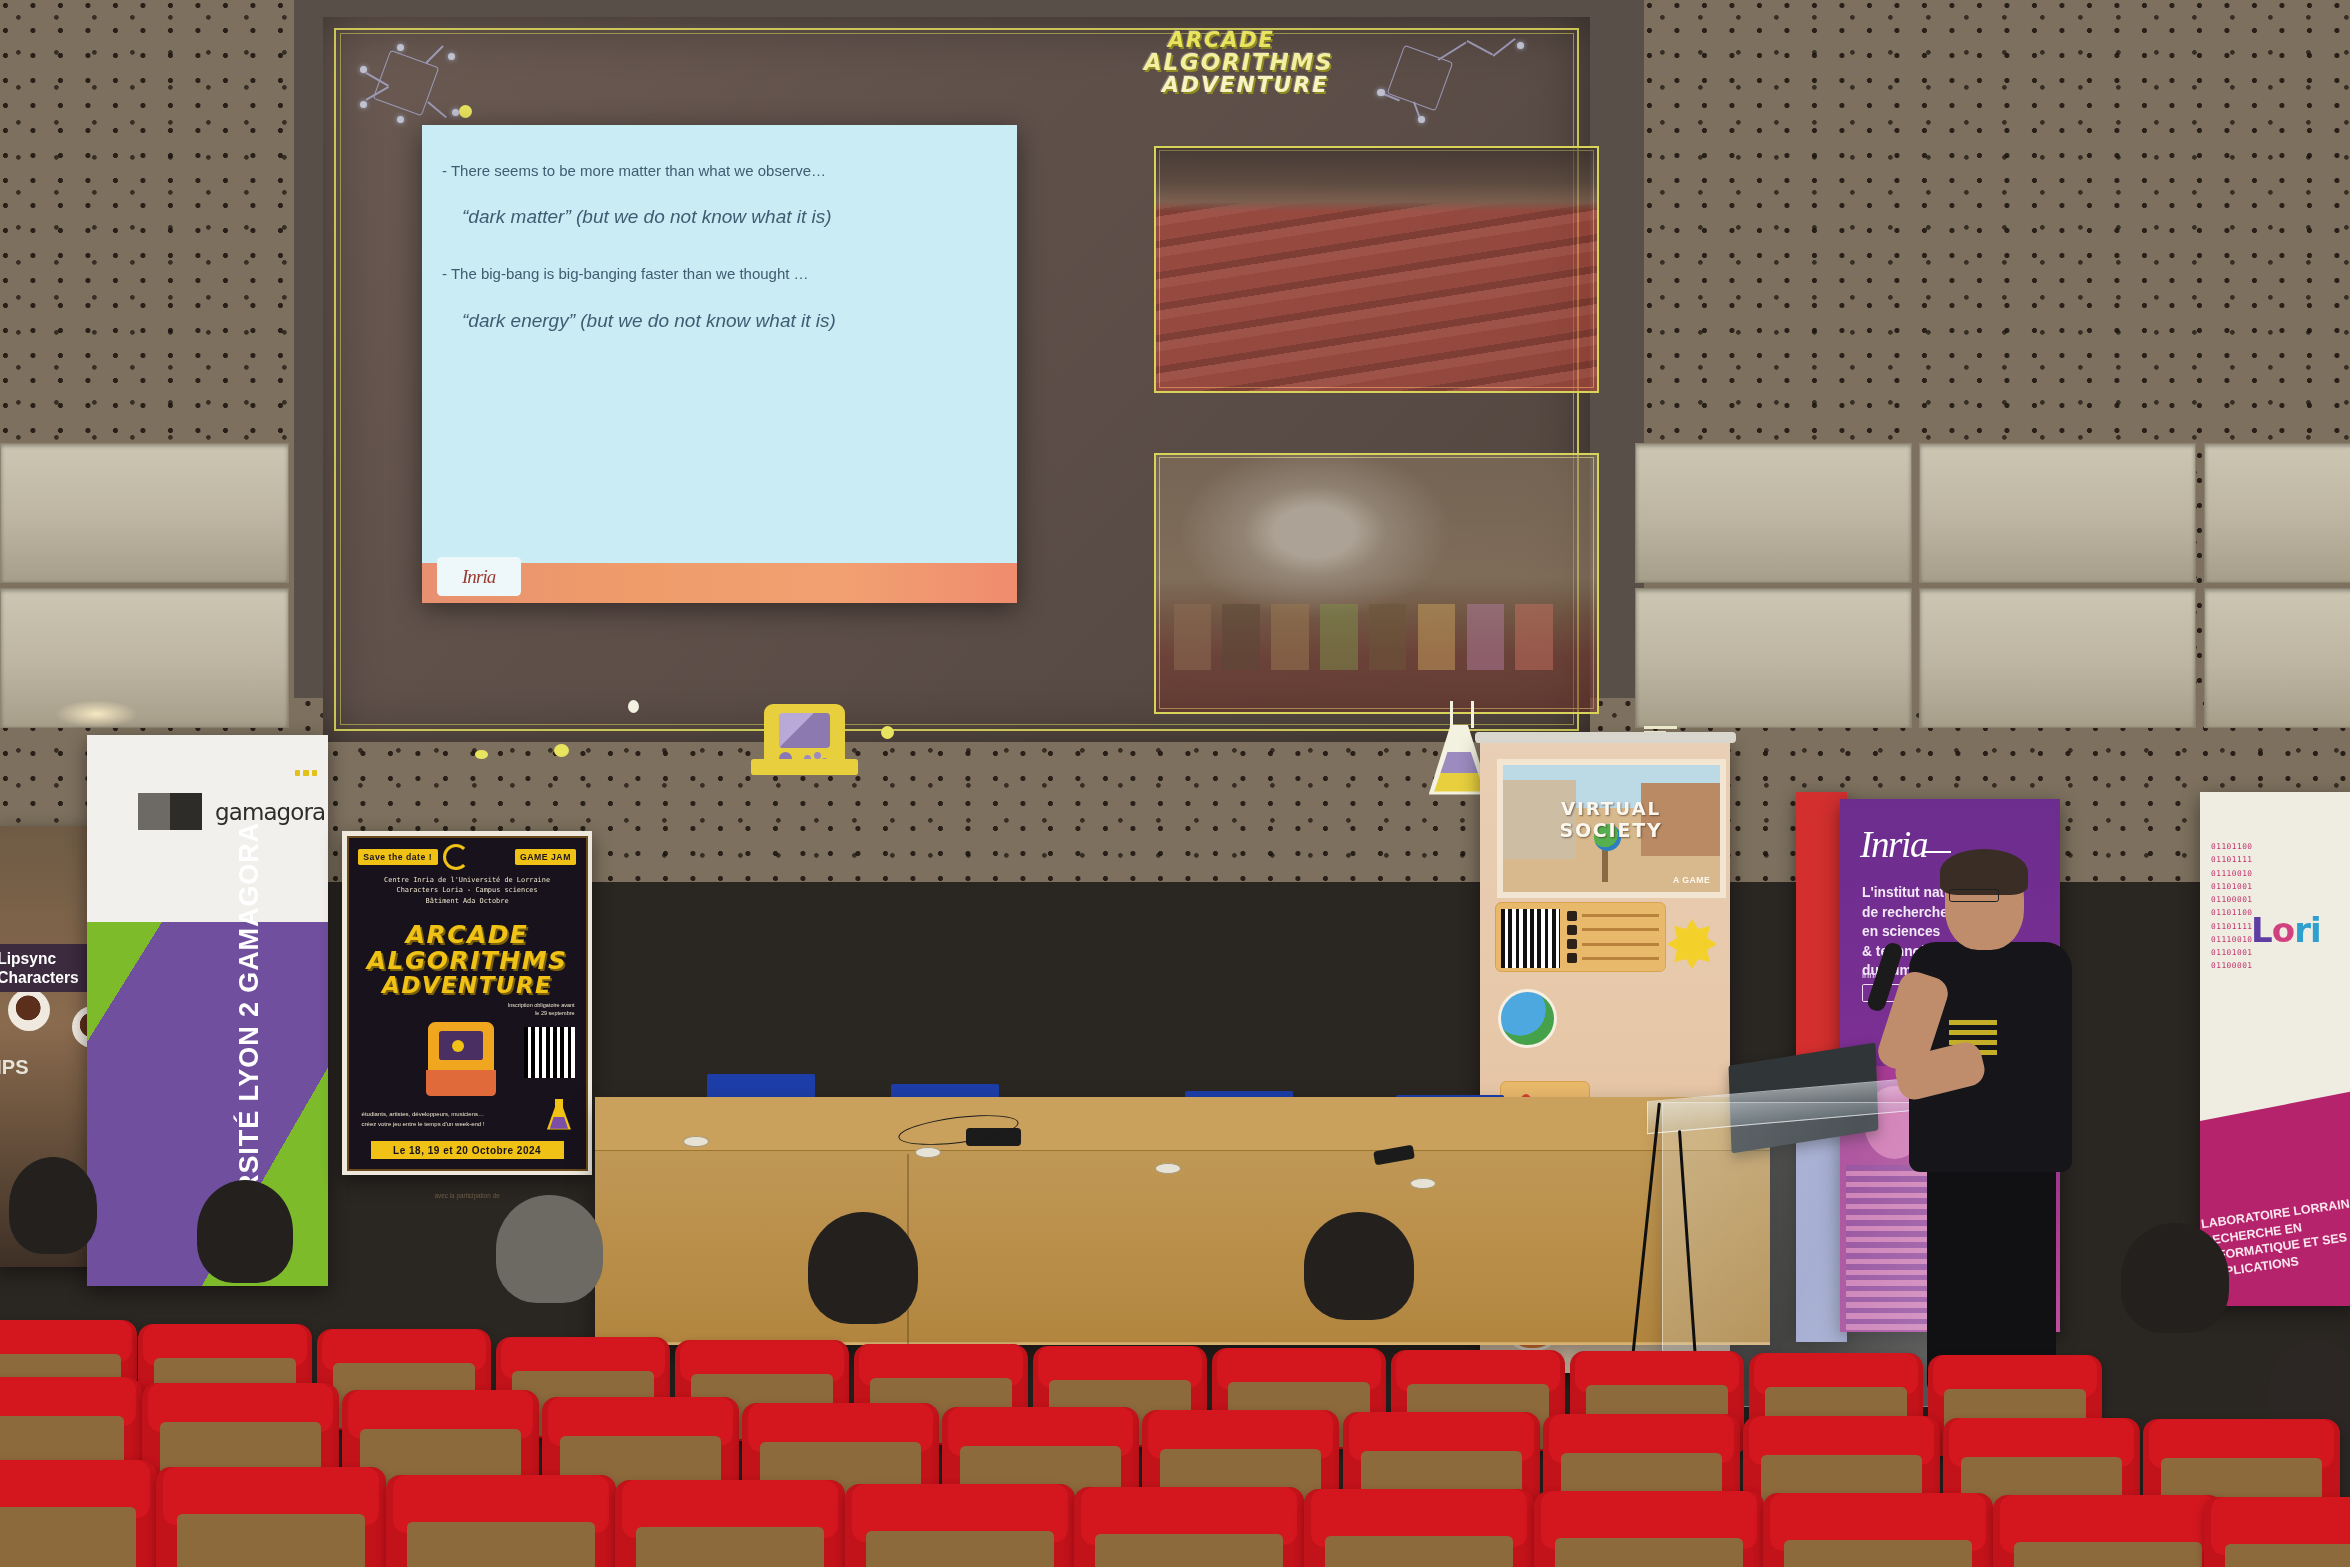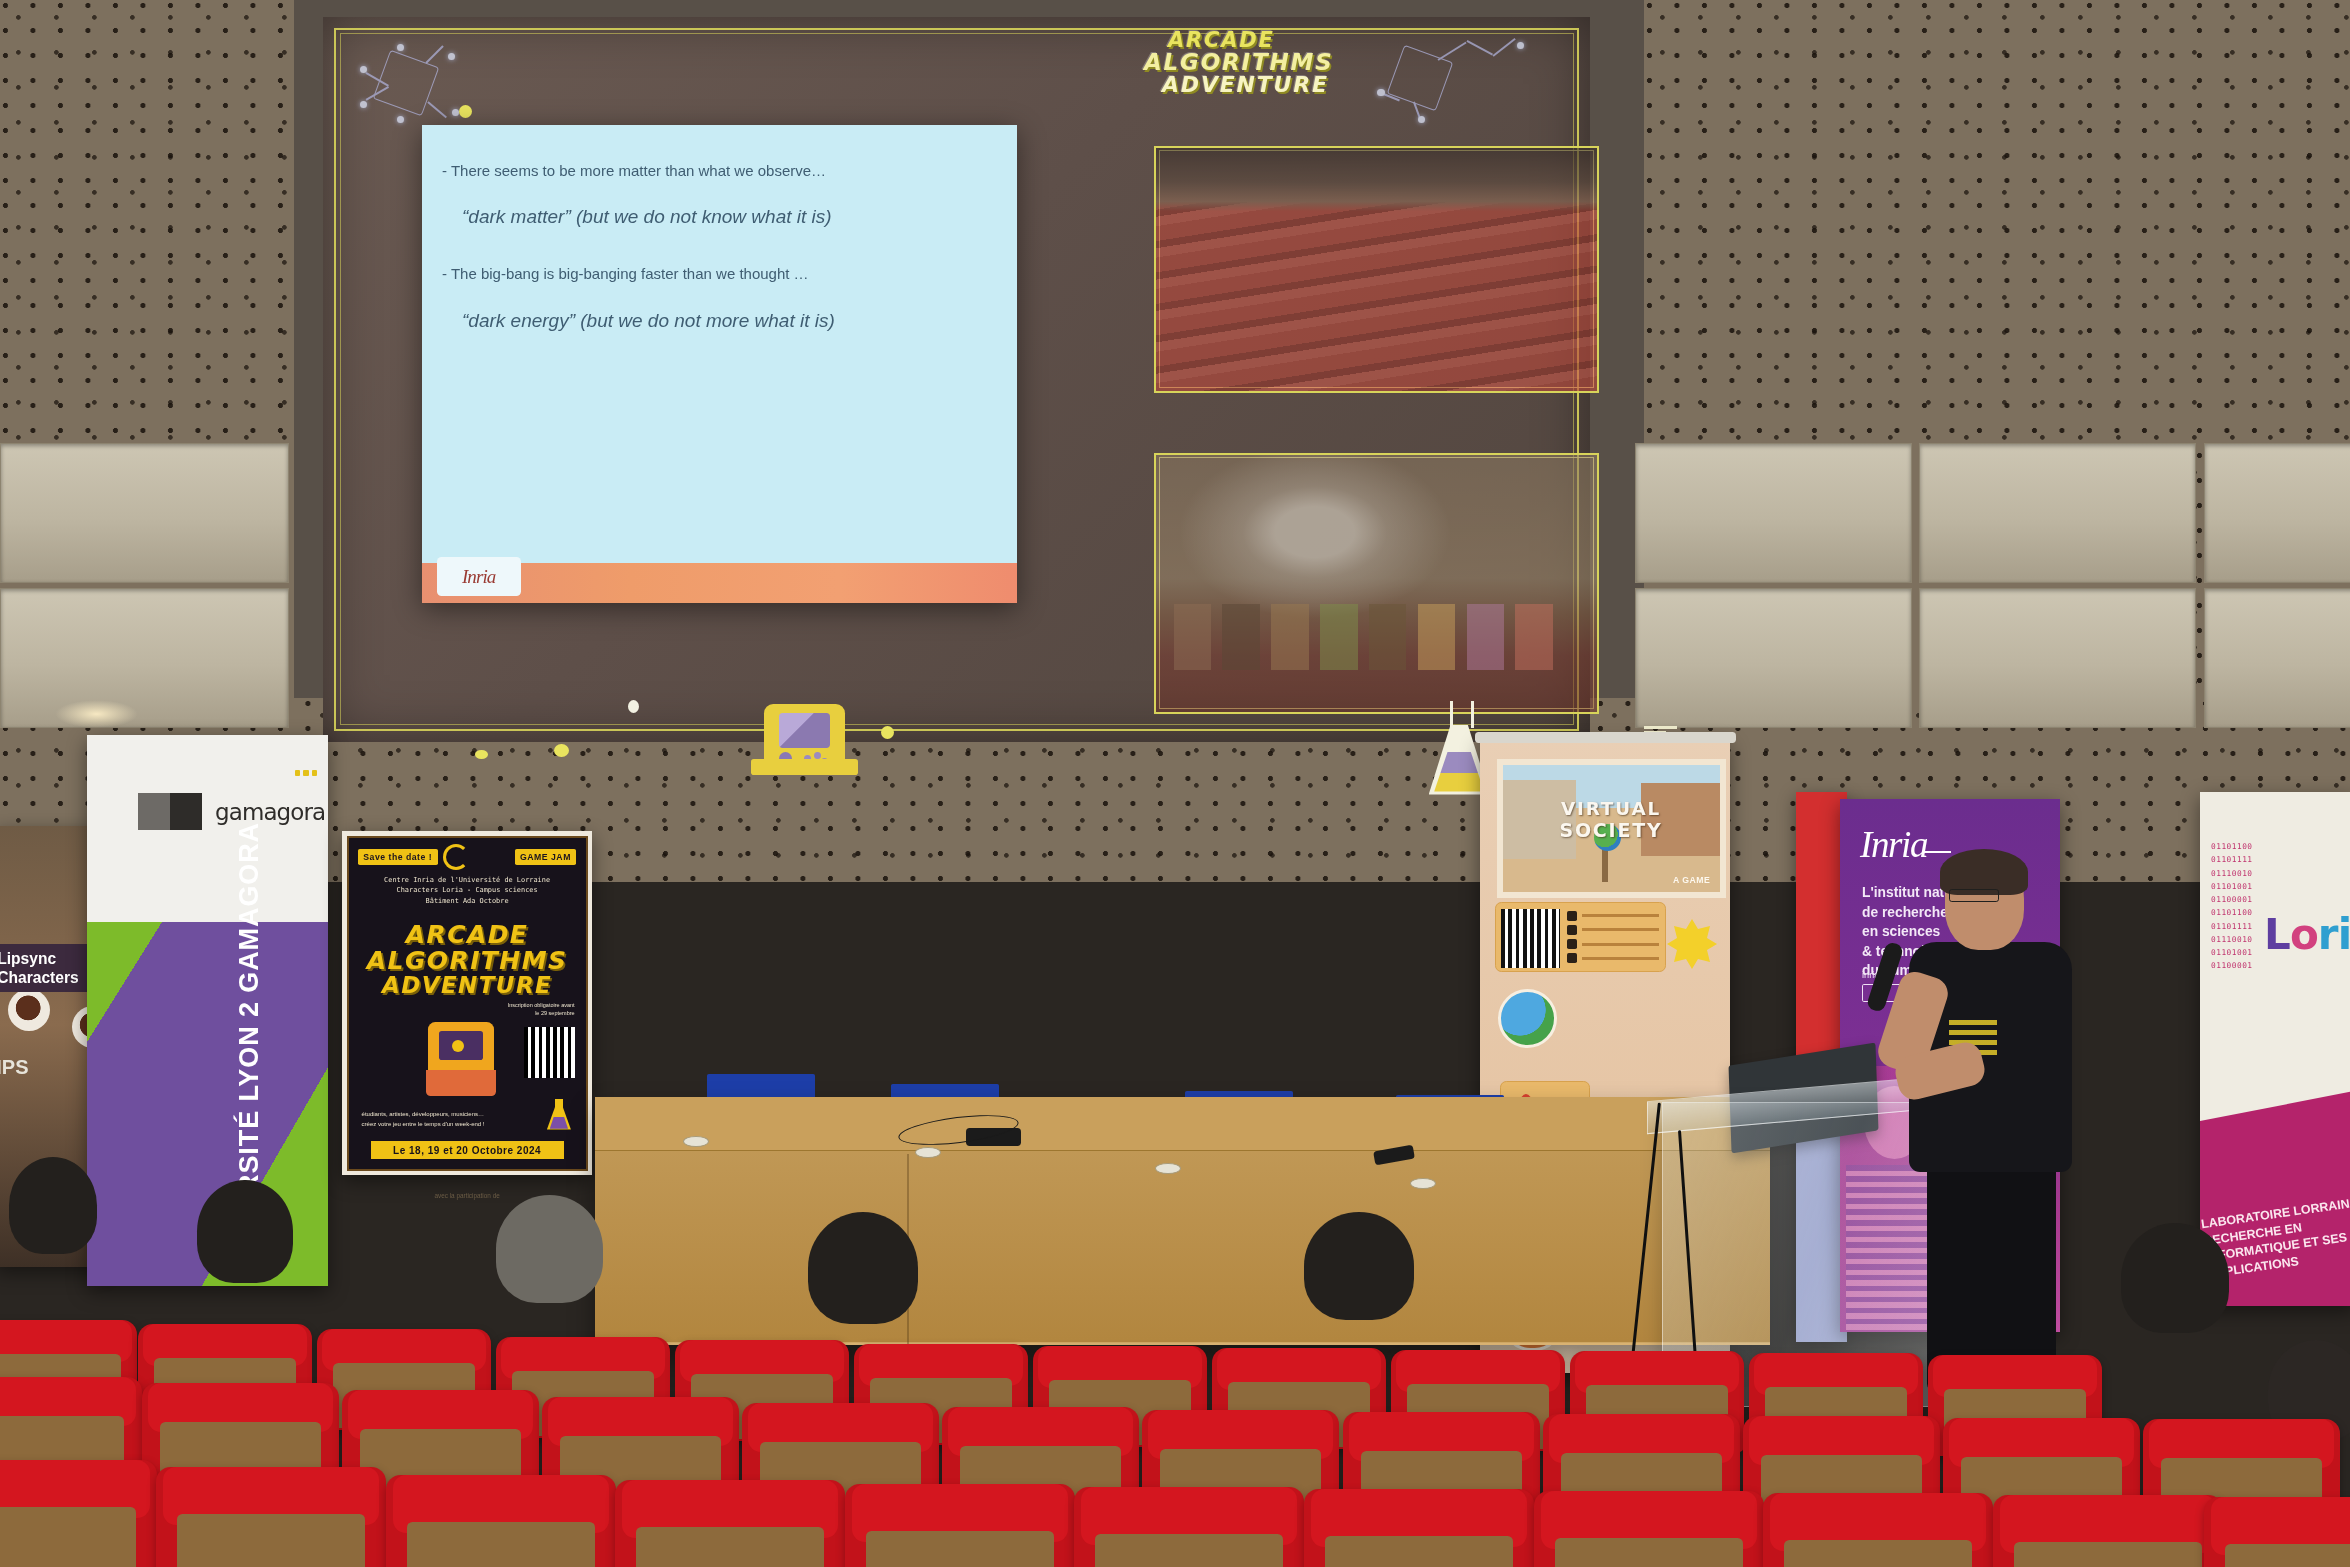--- a/index.html
+++ b/index.html
@@ -231,21 +231,21 @@
   #bn-inria .portrait .body{position:absolute;left:5.5px;top:99px;width:99px;height:165px;
     background:repeating-linear-gradient(0deg, rgba(240,160,200,.55) 0 5.5px, rgba(120,60,150,.5) 5.5px 11px);}
   #bn-redstrip{left:1796px;top:792px;width:51px;height:285px;background:#d32f2f;}
   #bn-bluestrip{left:1796px;top:1076px;width:51px;height:266px;background:#9fa6cf;}
 
   
   #bn-loria{left:2200px;top:792px;width:156px;height:514px;
     background:linear-gradient(180deg,#efece2 0 56%, #b4236b 56% 100%);}
   #bn-loria .bin{position:absolute;left:11px;top:48px;color:#c0356f;font-family:"DejaVu Sans Mono",monospace;
     font-size:7.8px;line-height:1.7;letter-spacing:0.5px;}
-  #bn-loria .word{position:absolute;left:64px;top:118px;font-family:"DejaVu Sans",sans-serif;font-size:42px;
+  #bn-loria .word{position:absolute;left:51px;top:118px;font-family:"DejaVu Sans",sans-serif;font-size:34px;
     font-weight:bold;letter-spacing:-0.9px;}
   #bn-loria .word b:nth-child(1){color:#5e3ea0;} 
   #bn-loria .word b:nth-child(2){color:#d2417f;}
   #bn-loria .word b:nth-child(3){color:#2f9fd0;}
   #bn-loria .word b:nth-child(4){color:#2f9fd0;}
   #bn-loria .diag{position:absolute;left:0;top:50%;width:100%;height:14%;background:#efece2;
     transform:skewY(-11deg);transform-origin:0 0;}
   #bn-loria .cap{position:absolute;left:3.7px;bottom:35px;width:174px;color:#fbe6ee;font-weight:bold;
     font-size:12.4px;line-height:1.35;transform:rotate(-8deg);}
 
@@ -356,21 +356,21 @@
     <div id="aaa-title">
       <div class="ln l1">ARCADE</div>
       <div class="ln l2">ALGORITHMS</div>
       <div class="ln l3">ADVENTURE</div>
     </div>
 
     <div id="slide">
       <div class="s-b bullet">- There seems to be more matter than what we observe…</div>
       <div class="s-em">“dark matter” (but we do not know what it is)</div>
       <div class="s-b bullet">- The big-bang is big-banging faster than we thought …</div>
-      <div class="s-em">“dark energy” (but we do not more what it is)</div>
+      <div class="s-em">“dark energy” (but we do not know what it is)</div>
       <div class="s-foot">
         <div class="logo-box">
           <span>Inria</span>
         </div>
       </div>
     </div>
 
     <div class="thumb" id="thumb1">
       <div class="thumb-inner"></div>
       <div class="aud-photo"></div>

